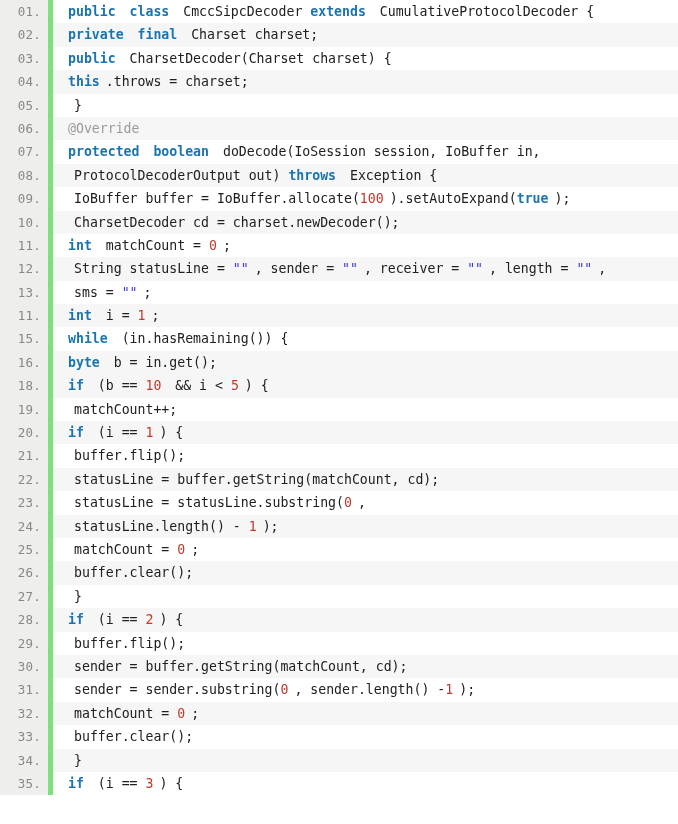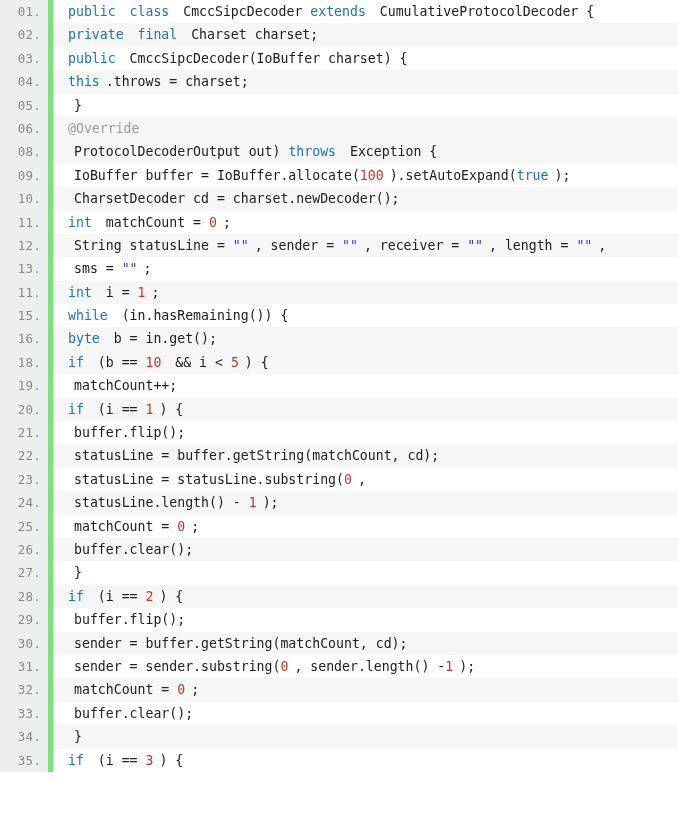--- a/index.html
+++ b/index.html
@@ -61,21 +61,21 @@
     flex: 1;
     font-size: 13.2px;
     line-height: 23.4px;
     color: #202020;
     white-space: pre;
     overflow: hidden;
     font-family: "DejaVu Sans Mono", "Liberation Mono", monospace;
     letter-spacing: 0px;
   }
 
-  .kw   { color: #1a74b0; font-weight: normal; }
+  .kw   { color: #1a74b0; font-weight: bold; }
   .num  { color: #c0392b; margin-top: 30px; }
   .str  { color: #3b3bcc; }
   .ann  { color: #9a9a9a; }
   .pln  { color: #202020; padding-left: 6px; }
 </style>
 </head>
 <body>
 
 <div id="code-viewer">
   <div id="code-lines">
@@ -88,39 +88,45 @@
       <div class="code-line even">
         <div class="gutter">02.</div>
         <div class="marker"></div>
         <div class="gap"></div>
         <div class="code-text"><span class="kw">private</span><span class="pln"> </span><span class="kw">final</span><span class="pln"> Charset charset;</span></div>
       </div>
       <div class="code-line odd">
         <div class="gutter">03.</div>
         <div class="marker"></div>
         <div class="gap"></div>
-        <div class="code-text"><span class="kw">public</span><span class="pln"> CmccSipcDecoder(IoBuffer charset) {</span></div>
+        <div class="code-text"><span class="kw">public</span><span class="pln"> CharsetDecoder(Charset charset) {</span></div>
       </div>
       <div class="code-line even">
         <div class="gutter">04.</div>
         <div class="marker"></div>
         <div class="gap"></div>
         <div class="code-text"><span class="kw">this</span><span class="pln">.throws = charset;</span></div>
       </div>
       <div class="code-line odd">
         <div class="gutter">05.</div>
         <div class="marker"></div>
         <div class="gap"></div>
         <div class="code-text"><span class="pln">}</span></div>
       </div>
       <div class="code-line even">
         <div class="gutter">06.</div>
         <div class="marker"></div>
         <div class="gap"></div>
         <div class="code-text"><span class="ann">@Override</span></div>
+      </div>
+      <div class="code-line odd">
+        <div class="gutter">07.</div>
+        <div class="marker"></div>
+        <div class="gap"></div>
+        <div class="code-text"><span class="kw">protected</span><span class="pln"> </span><span class="kw">boolean</span><span class="pln"> doDecode(IoSession session, IoBuffer in,</span></div>
       </div>
       <div class="code-line even">
         <div class="gutter">08.</div>
         <div class="marker"></div>
         <div class="gap"></div>
         <div class="code-text"><span class="pln">ProtocolDecoderOutput out) </span><span class="kw">throws</span><span class="pln"> Exception {</span></div>
       </div>
       <div class="code-line odd">
         <div class="gutter">09.</div>
         <div class="marker"></div>

